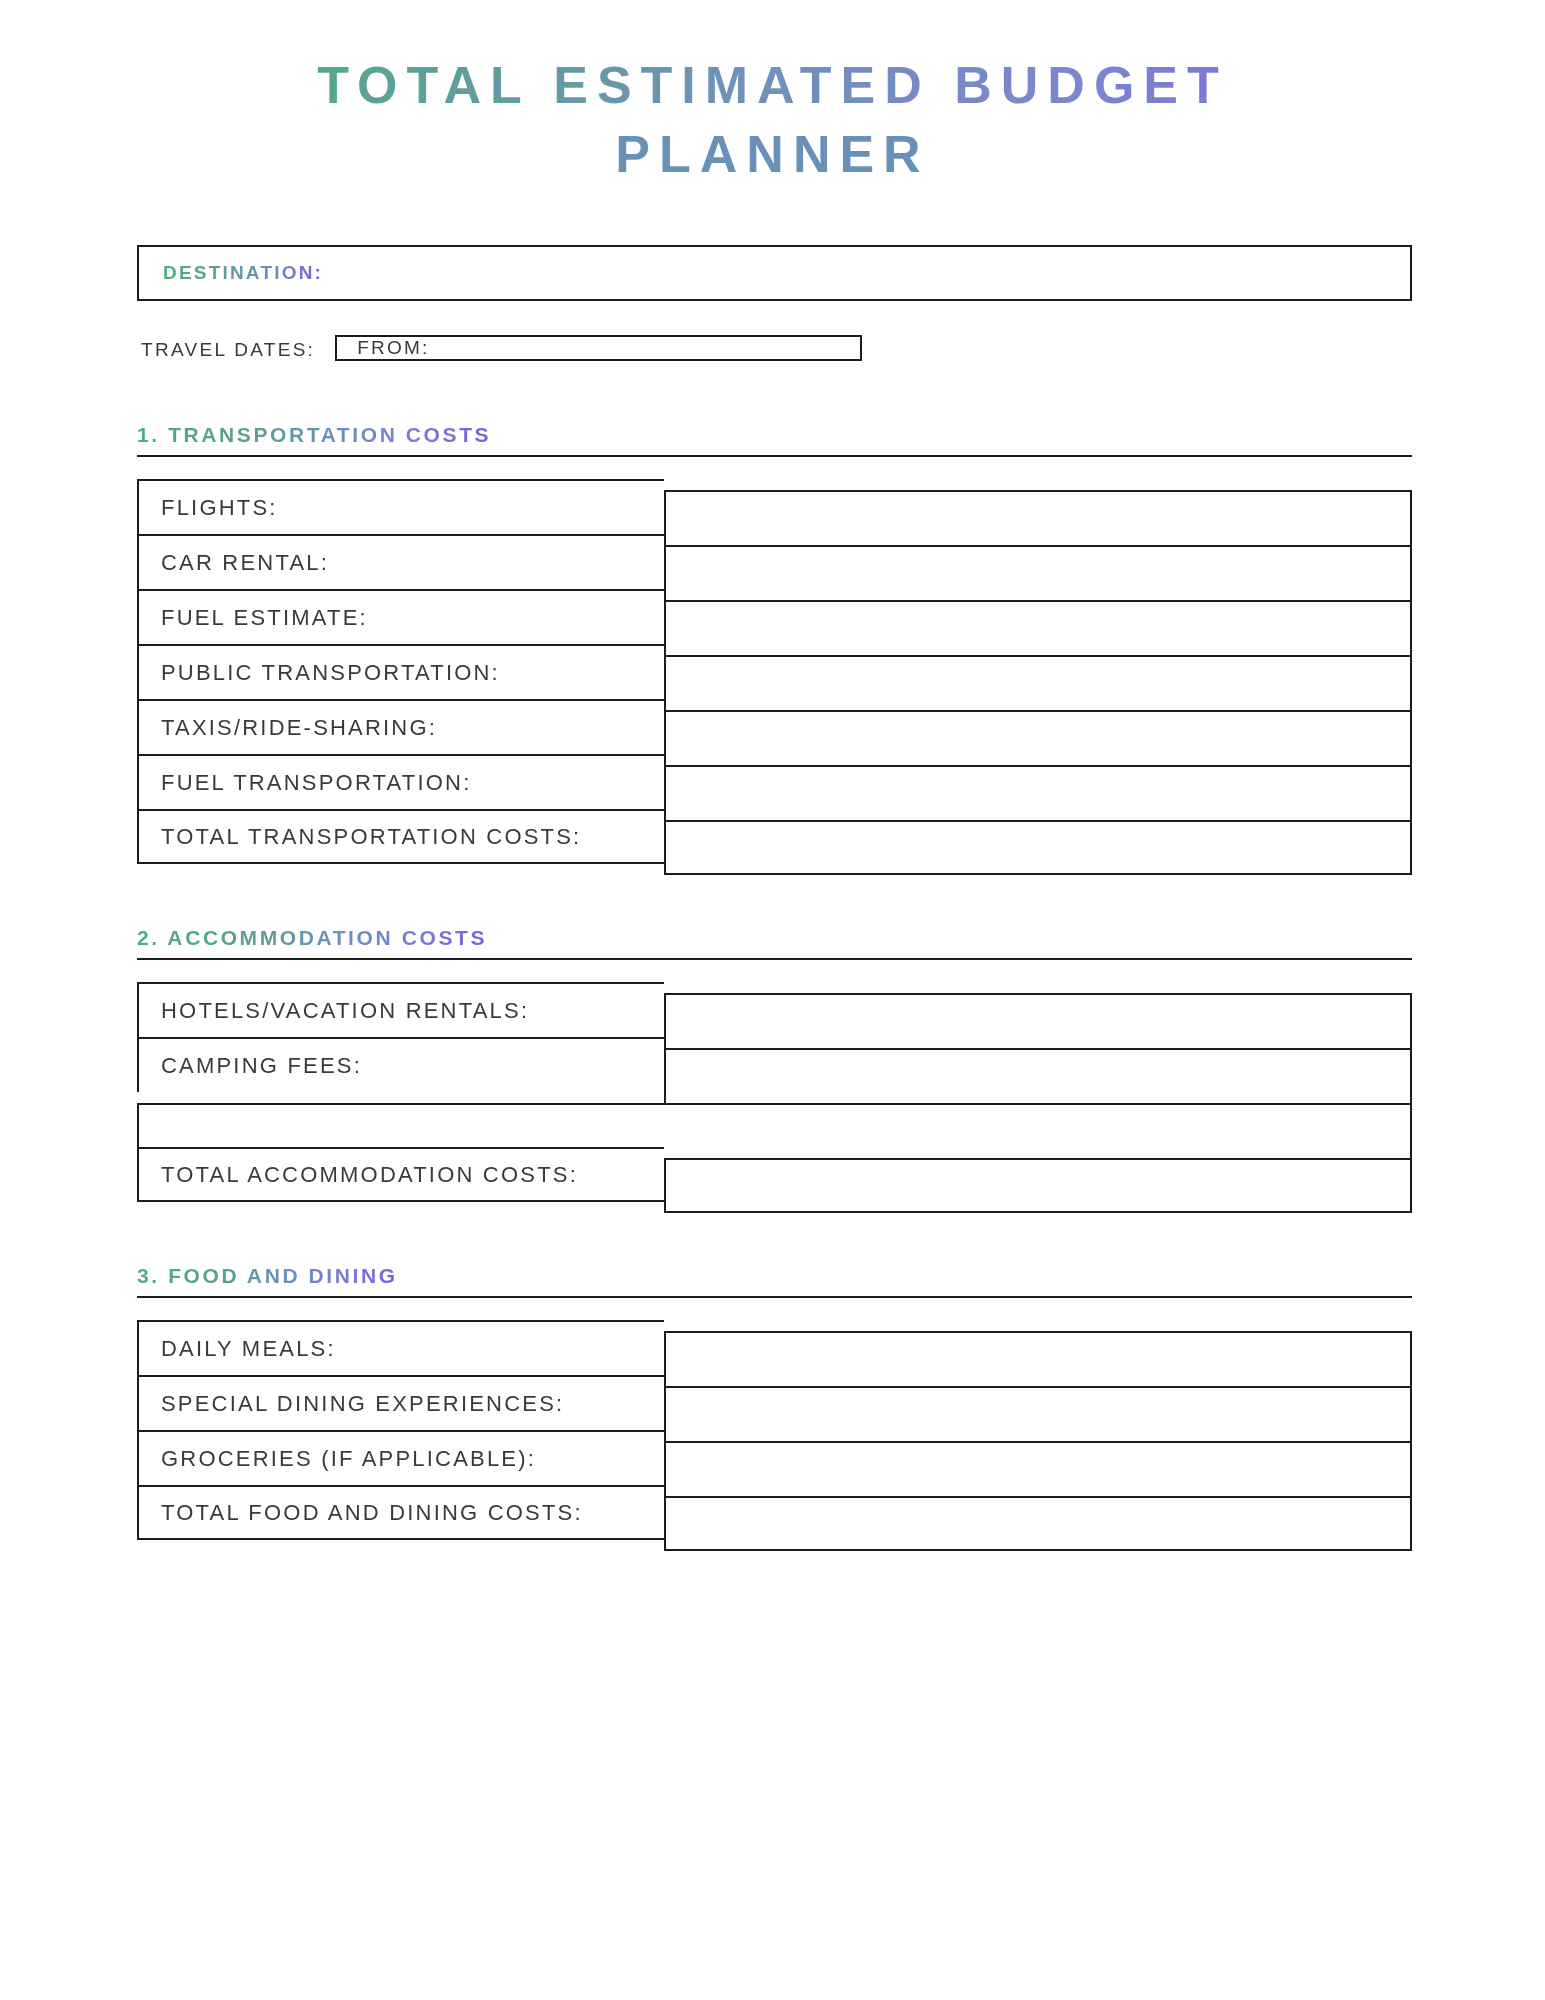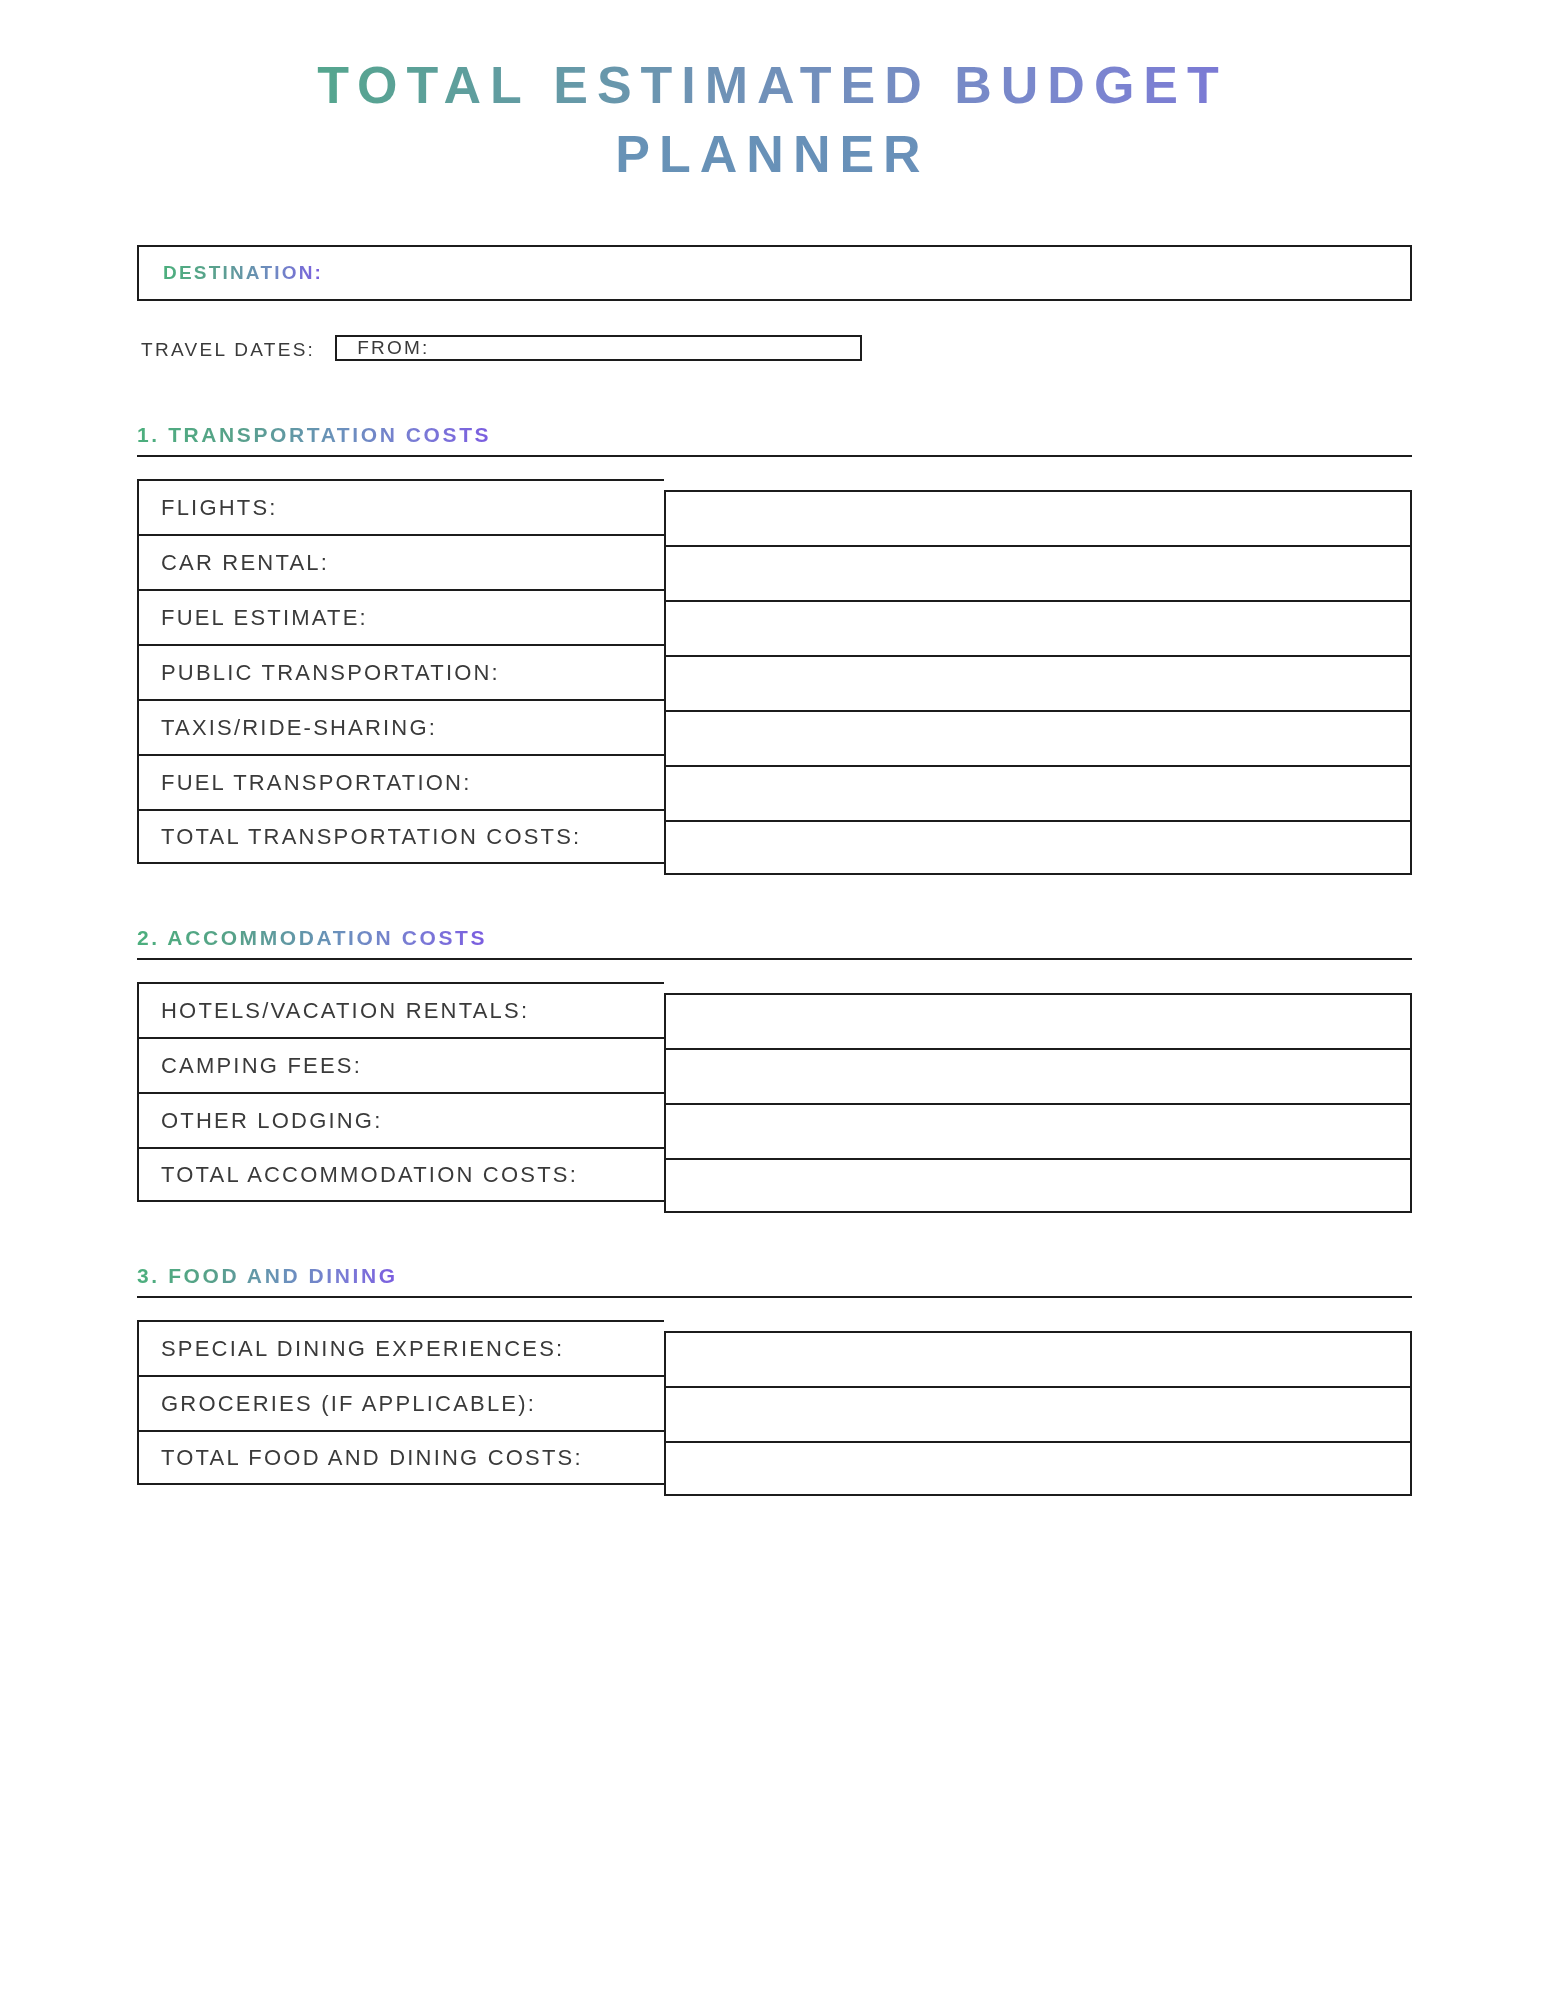--- a/index.html
+++ b/index.html
@@ -245,35 +245,38 @@
               </div>
               <div class="cost-value-cell"></div>
             </div>
             <div class="cost-row">
               <div class="cost-label-cell">
                 <span class="cost-label">CAMPING FEES:</span>
               </div>
               <div class="cost-value-cell"></div>
             </div>
             <div class="cost-row">
-              <div class="cost-label-cell">
-                <span class="cost-label">OTHER LODGING:</span>
-              </div>
               <div class="cost-value-cell"></div>
             </div>
             <div class="cost-row">
               <div class="cost-label-cell">
                 <span class="cost-label">TOTAL ACCOMMODATION COSTS:</span>
               </div>
               <div class="cost-value-cell"></div>
             </div>
           </div></div>
         <div class="section"><div class="section-heading">3. FOOD AND DINING</div><div class="section-rule"></div><div class="cost-table">
             <div class="cost-row">
               <div class="cost-label-cell">
+                <span class="cost-label">DAILY MEALS:</span>
+              </div>
+              <div class="cost-value-cell"></div>
+            </div>
+            <div class="cost-row">
+              <div class="cost-label-cell">
                 <span class="cost-label">SPECIAL DINING EXPERIENCES:</span>
               </div>
               <div class="cost-value-cell"></div>
             </div>
             <div class="cost-row">
               <div class="cost-label-cell">
                 <span class="cost-label">GROCERIES (IF APPLICABLE):</span>
               </div>
               <div class="cost-value-cell"></div>
             </div>

